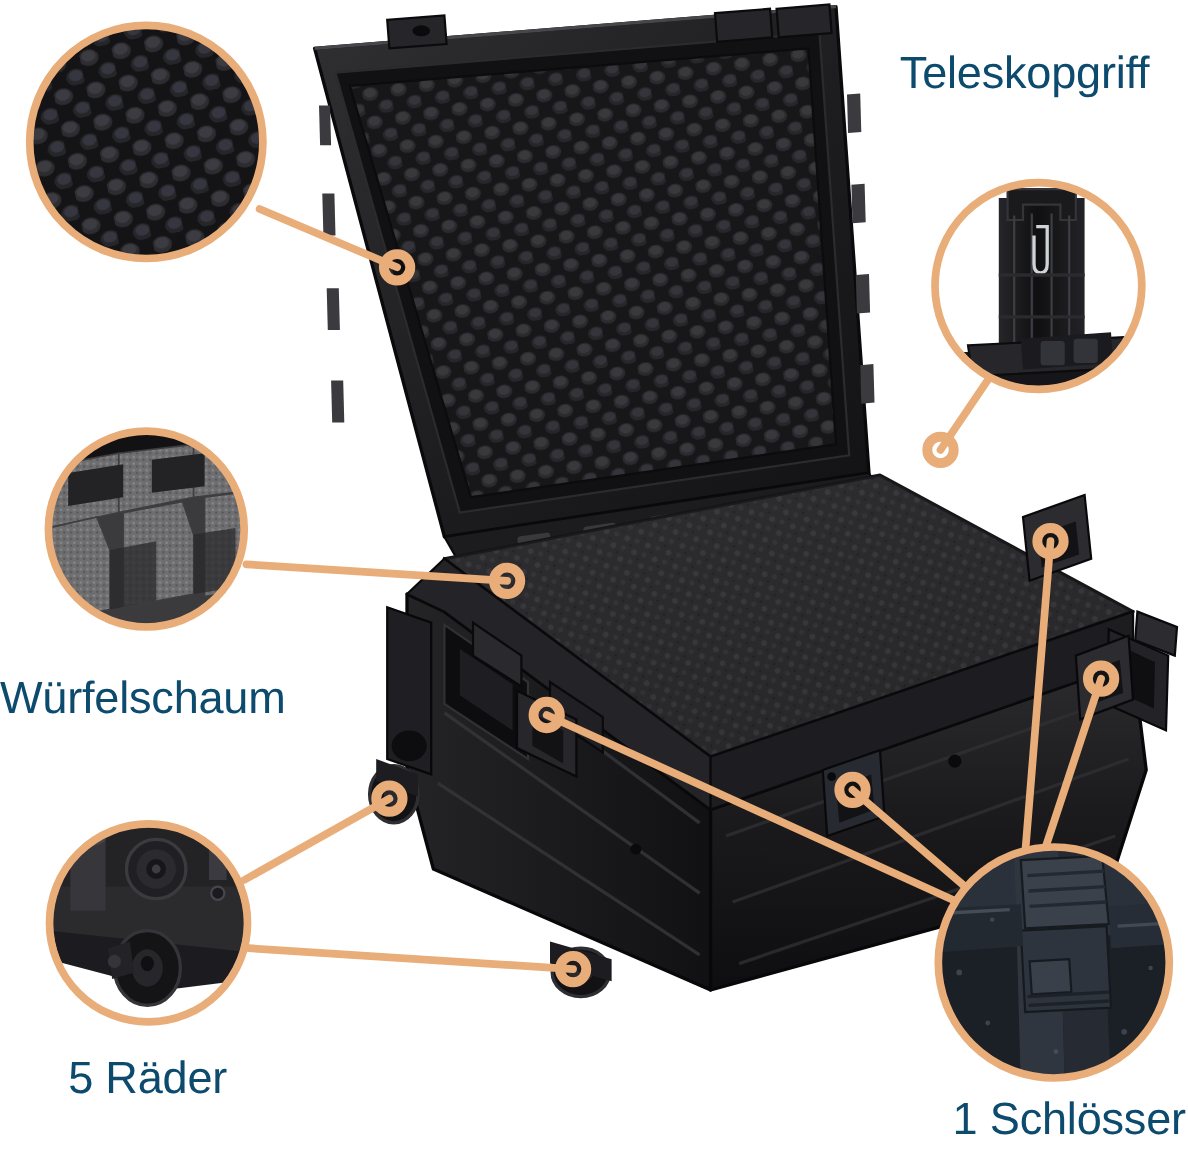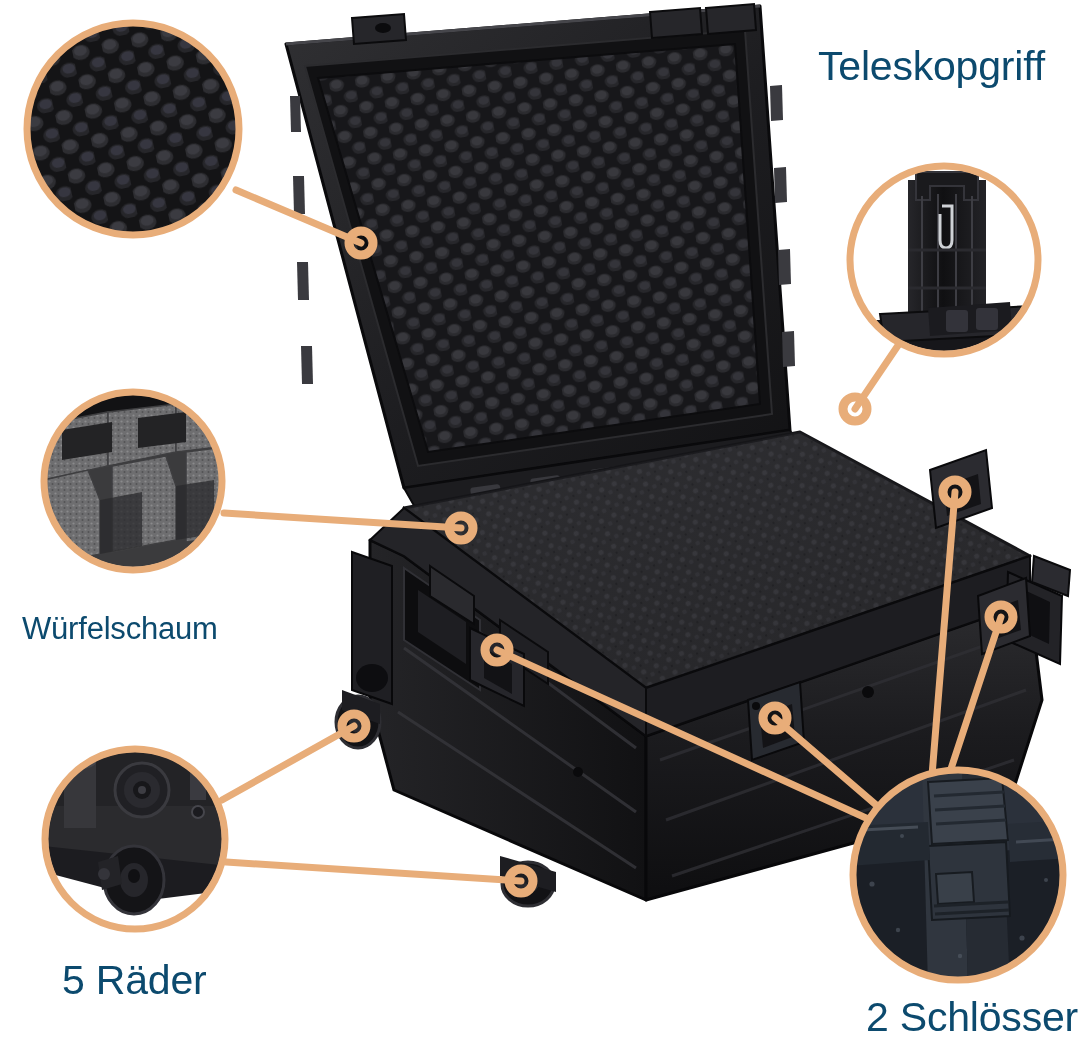--- a/index.html
+++ b/index.html
@@ -29,21 +29,21 @@
     position:absolute;
     z-index:8;
     color:#0c4a6e;
     font-family:Liberation Sans, sans-serif;
     font-weight:400;
     line-height:1.12;
     letter-spacing:-0.2px;
     white-space:pre;
   }
   .label.lbl-foam   { left:22px;  top:250px;  font-size:41px; }
-  .label.lbl-cube   { left:22px;   top:612px;  font-size:31px; }
+  .label.lbl-cube   { left:0;   top:612px;  font-size:41px; }
   .label.lbl-wheels { left:62px;  top:958px;  font-size:41px; }
   .label.lbl-handle { left:818px; top:44px;   font-size:41px; }
   .label.lbl-locks  { left:866px; top:995px;  font-size:41px; }
 </style>
 </head>
 <body>
 
 <div id="stage">
 
   <svg id="art-layer" class="layer" viewBox="0 0 1080 1045">
@@ -371,15 +371,15 @@
       <circle cx="955" cy="492" r="12"></circle>
       <circle cx="1001" cy="617" r="12"></circle>
       <circle cx="775" cy="718" r="12"></circle>
       <circle cx="497" cy="650" r="12"></circle>
     </g>
   </svg>
 
   <div class="label lbl-cube">Würfelschaum</div>
   <div class="label lbl-wheels">5 Räder</div>
   <div class="label lbl-handle">Teleskopgriff</div>
-  <div class="label lbl-locks">2 Schlösser</div>
+  <div class="label lbl-locks">1 Schlösser</div>
 
 </div>
 
 </body></html>

